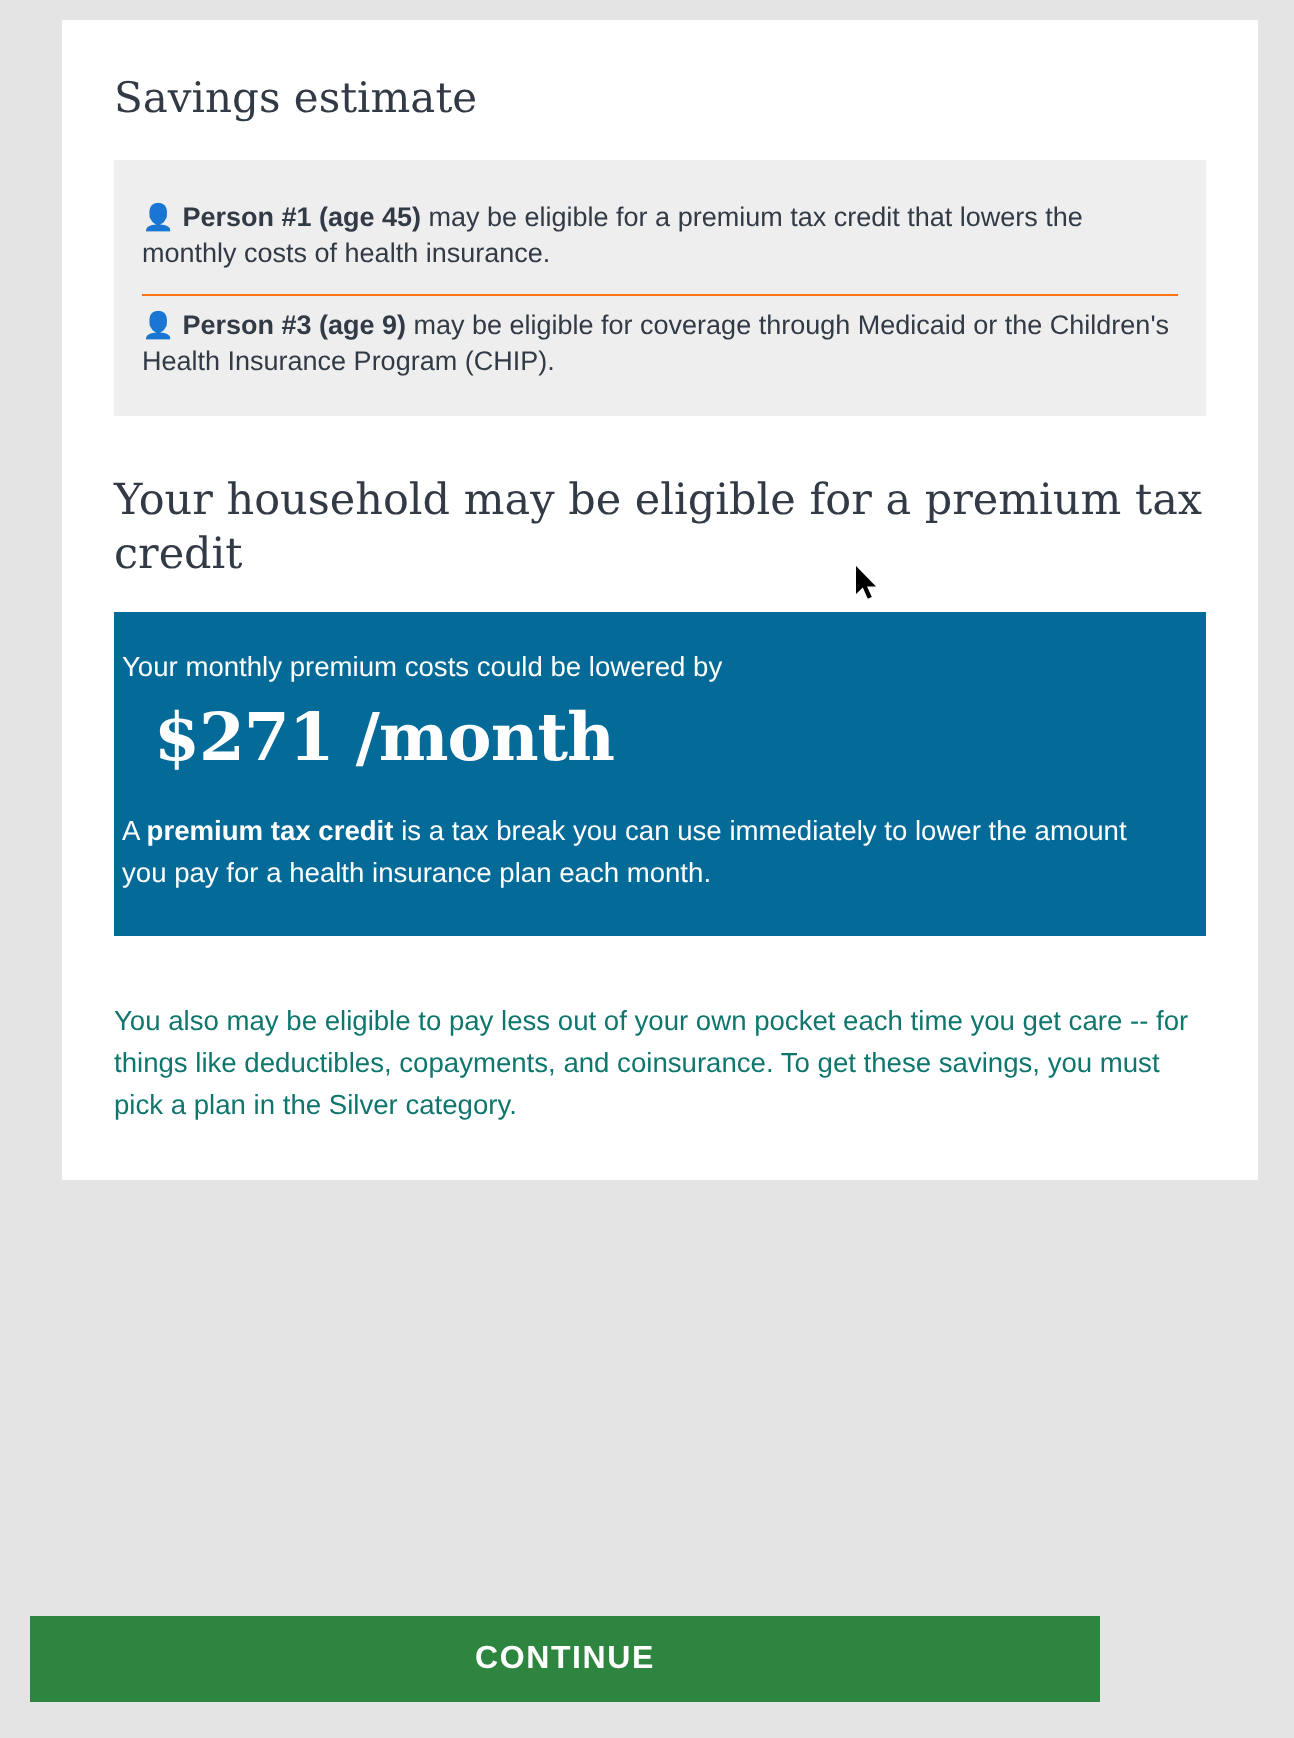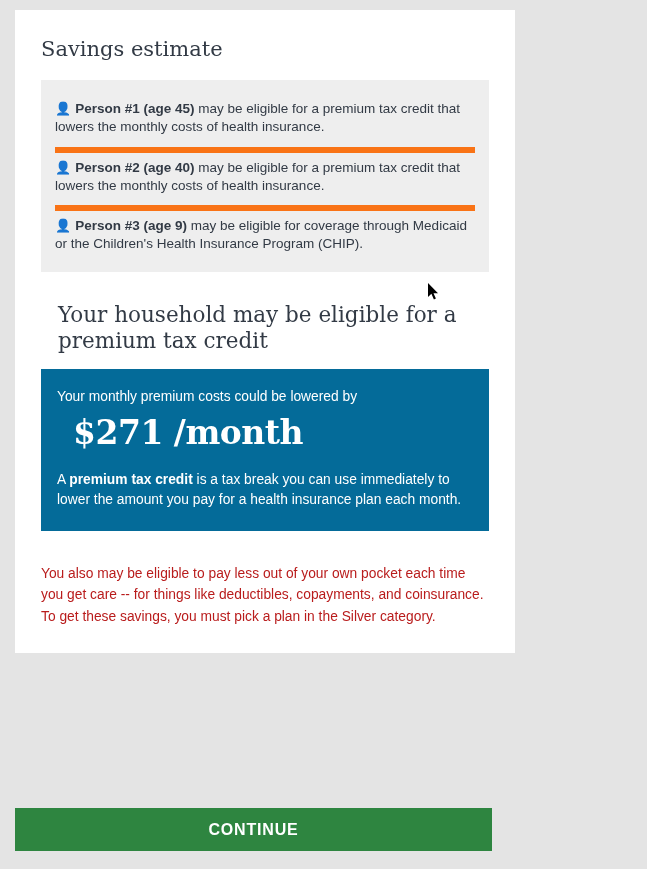--- a/index.html
+++ b/index.html
@@ -20,65 +20,65 @@
   }
   .top-strip {
     position: absolute;
     top: 0; left: 0; right: 0;
     height: 10px;
     background: #e4e4e4;
   }
   .card {
     position: absolute;
     top: 10px;
-    left: 15px;
-    width: 500px;
+    left: 31px;
+    width: 598px;
     background: #ffffff;
     padding: 26px 26px 26px 26px;
   }
   h2.section-title {
     font-family: "DejaVu Serif", serif;
     font-weight: normal;
     font-size: 21px;
     color: #323a45;
     margin: 0 0 18px 0;
     line-height: 1.25;
   }
   h2.section-title.wide {
     font-size: 21.5px;
-    margin: 0 0 14px 17px;
+    margin: 0 0 14px 0;
   }
   .estimate-box {
     background: #eeeeee;
     padding: 14px 14px 14px 14px;
     margin-bottom: 30px;
   }
   .person-row {
     font-size: 13.5px;
     color: #323a45;
     line-height: 1.35;
     padding: 6px 0 10px 0;
-    border-bottom: 6px solid #f97316;
+    border-bottom: 1px solid #f97316;
   }
   .person-row:last-child {
     border-bottom: none;
     padding-bottom: 4px;
   }
   .person-icon {
     display: inline-block;
     color: #323a45;
     font-size: 13px;
     margin-right: 4px;
   }
   .person-name { font-weight: bold; }
 
   .blue-box {
     background: #046b99;
     color: #ffffff;
-    padding: 18px 16px 20px 16px;
+    padding: 18px 16px 20px 4px;
     margin-bottom: 32px;
   }
   .blue-box .lead {
     font-size: 13.8px;
     margin: 0 0 6px 0;
     line-height: 1.4;
   }
   .blue-box .amount {
     font-family: "DejaVu Serif", serif;
     font-size: 33px;
@@ -89,29 +89,29 @@
   .blue-box p.body {
     font-size: 13.8px;
     line-height: 1.5;
     margin: 16px 0 14px 0;
   }
   .blue-box p.body:last-child { margin-bottom: 0; }
   .blue-box b { font-weight: bold; }
 
   p.plain {
     font-size: 13.8px;
-    color: #b91c1c;
+    color: #0f766e;
     line-height: 1.55;
     margin: 0;
   }
 
   .continue-bar {
     position: absolute;
     left: 15px;
-    width: 477px;
+    width: 535px;
     top: 808px;
     height: 43px;
     background: #2e8540;
     color: #ffffff;
     font-size: 16px;
     font-weight: bold;
     letter-spacing: 0.8px;
     display: flex;
     align-items: center;
     justify-content: center;
@@ -145,23 +145,20 @@
   <div class="card">
 
     <h2 class="section-title">Savings estimate</h2>
 
     <div class="estimate-box">
 
       <div class="person-row">
         <span class="person-icon">👤</span><span class="person-name">Person #1 (age 45)</span><span> may be eligible for a premium tax credit that lowers the monthly costs of health insurance.</span>
       </div>
 
-      <div class="person-row">
-        <span class="person-icon">👤</span><span class="person-name">Person #2 (age 40)</span><span> may be eligible for a premium tax credit that lowers the monthly costs of health insurance.</span>
-      </div>
 
       <div class="person-row">
         <span class="person-icon">👤</span><span class="person-name">Person #3 (age 9)</span><span> may be eligible for coverage through Medicaid or the Children's Health Insurance Program (CHIP).</span>
       </div>
 
     </div>
 
     <h2 class="section-title wide">Your household may be eligible for a premium tax credit</h2>
 
     <div class="blue-box">

